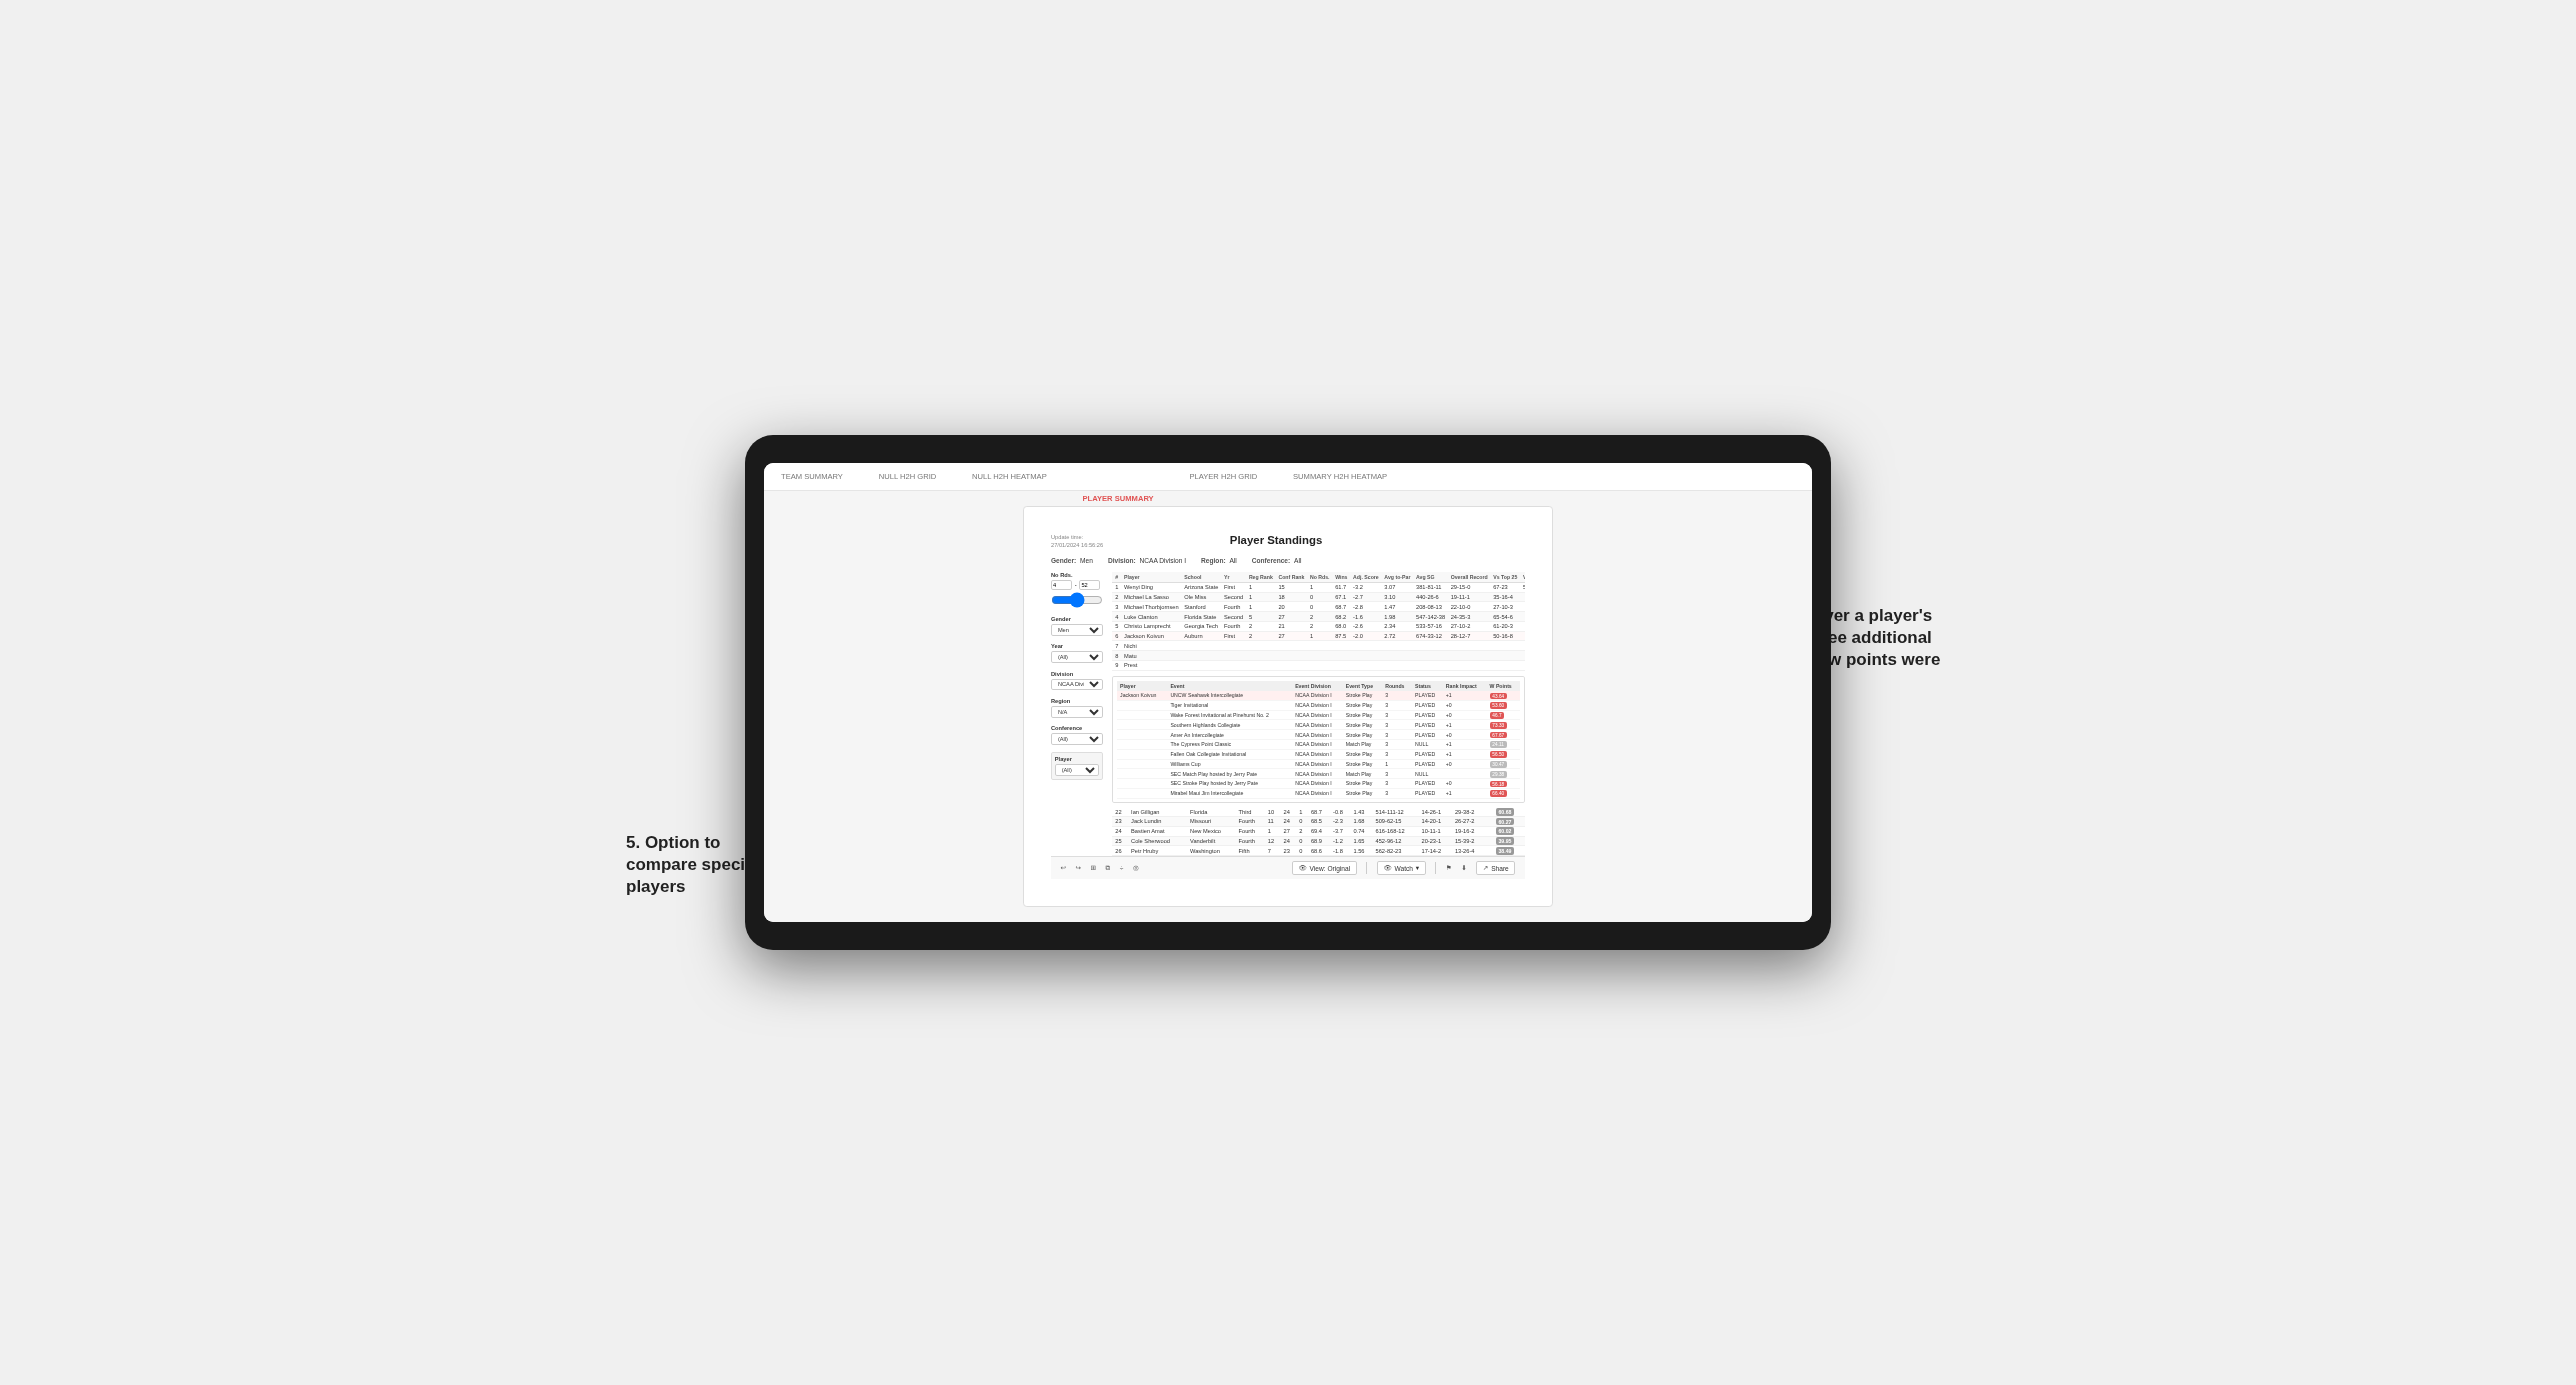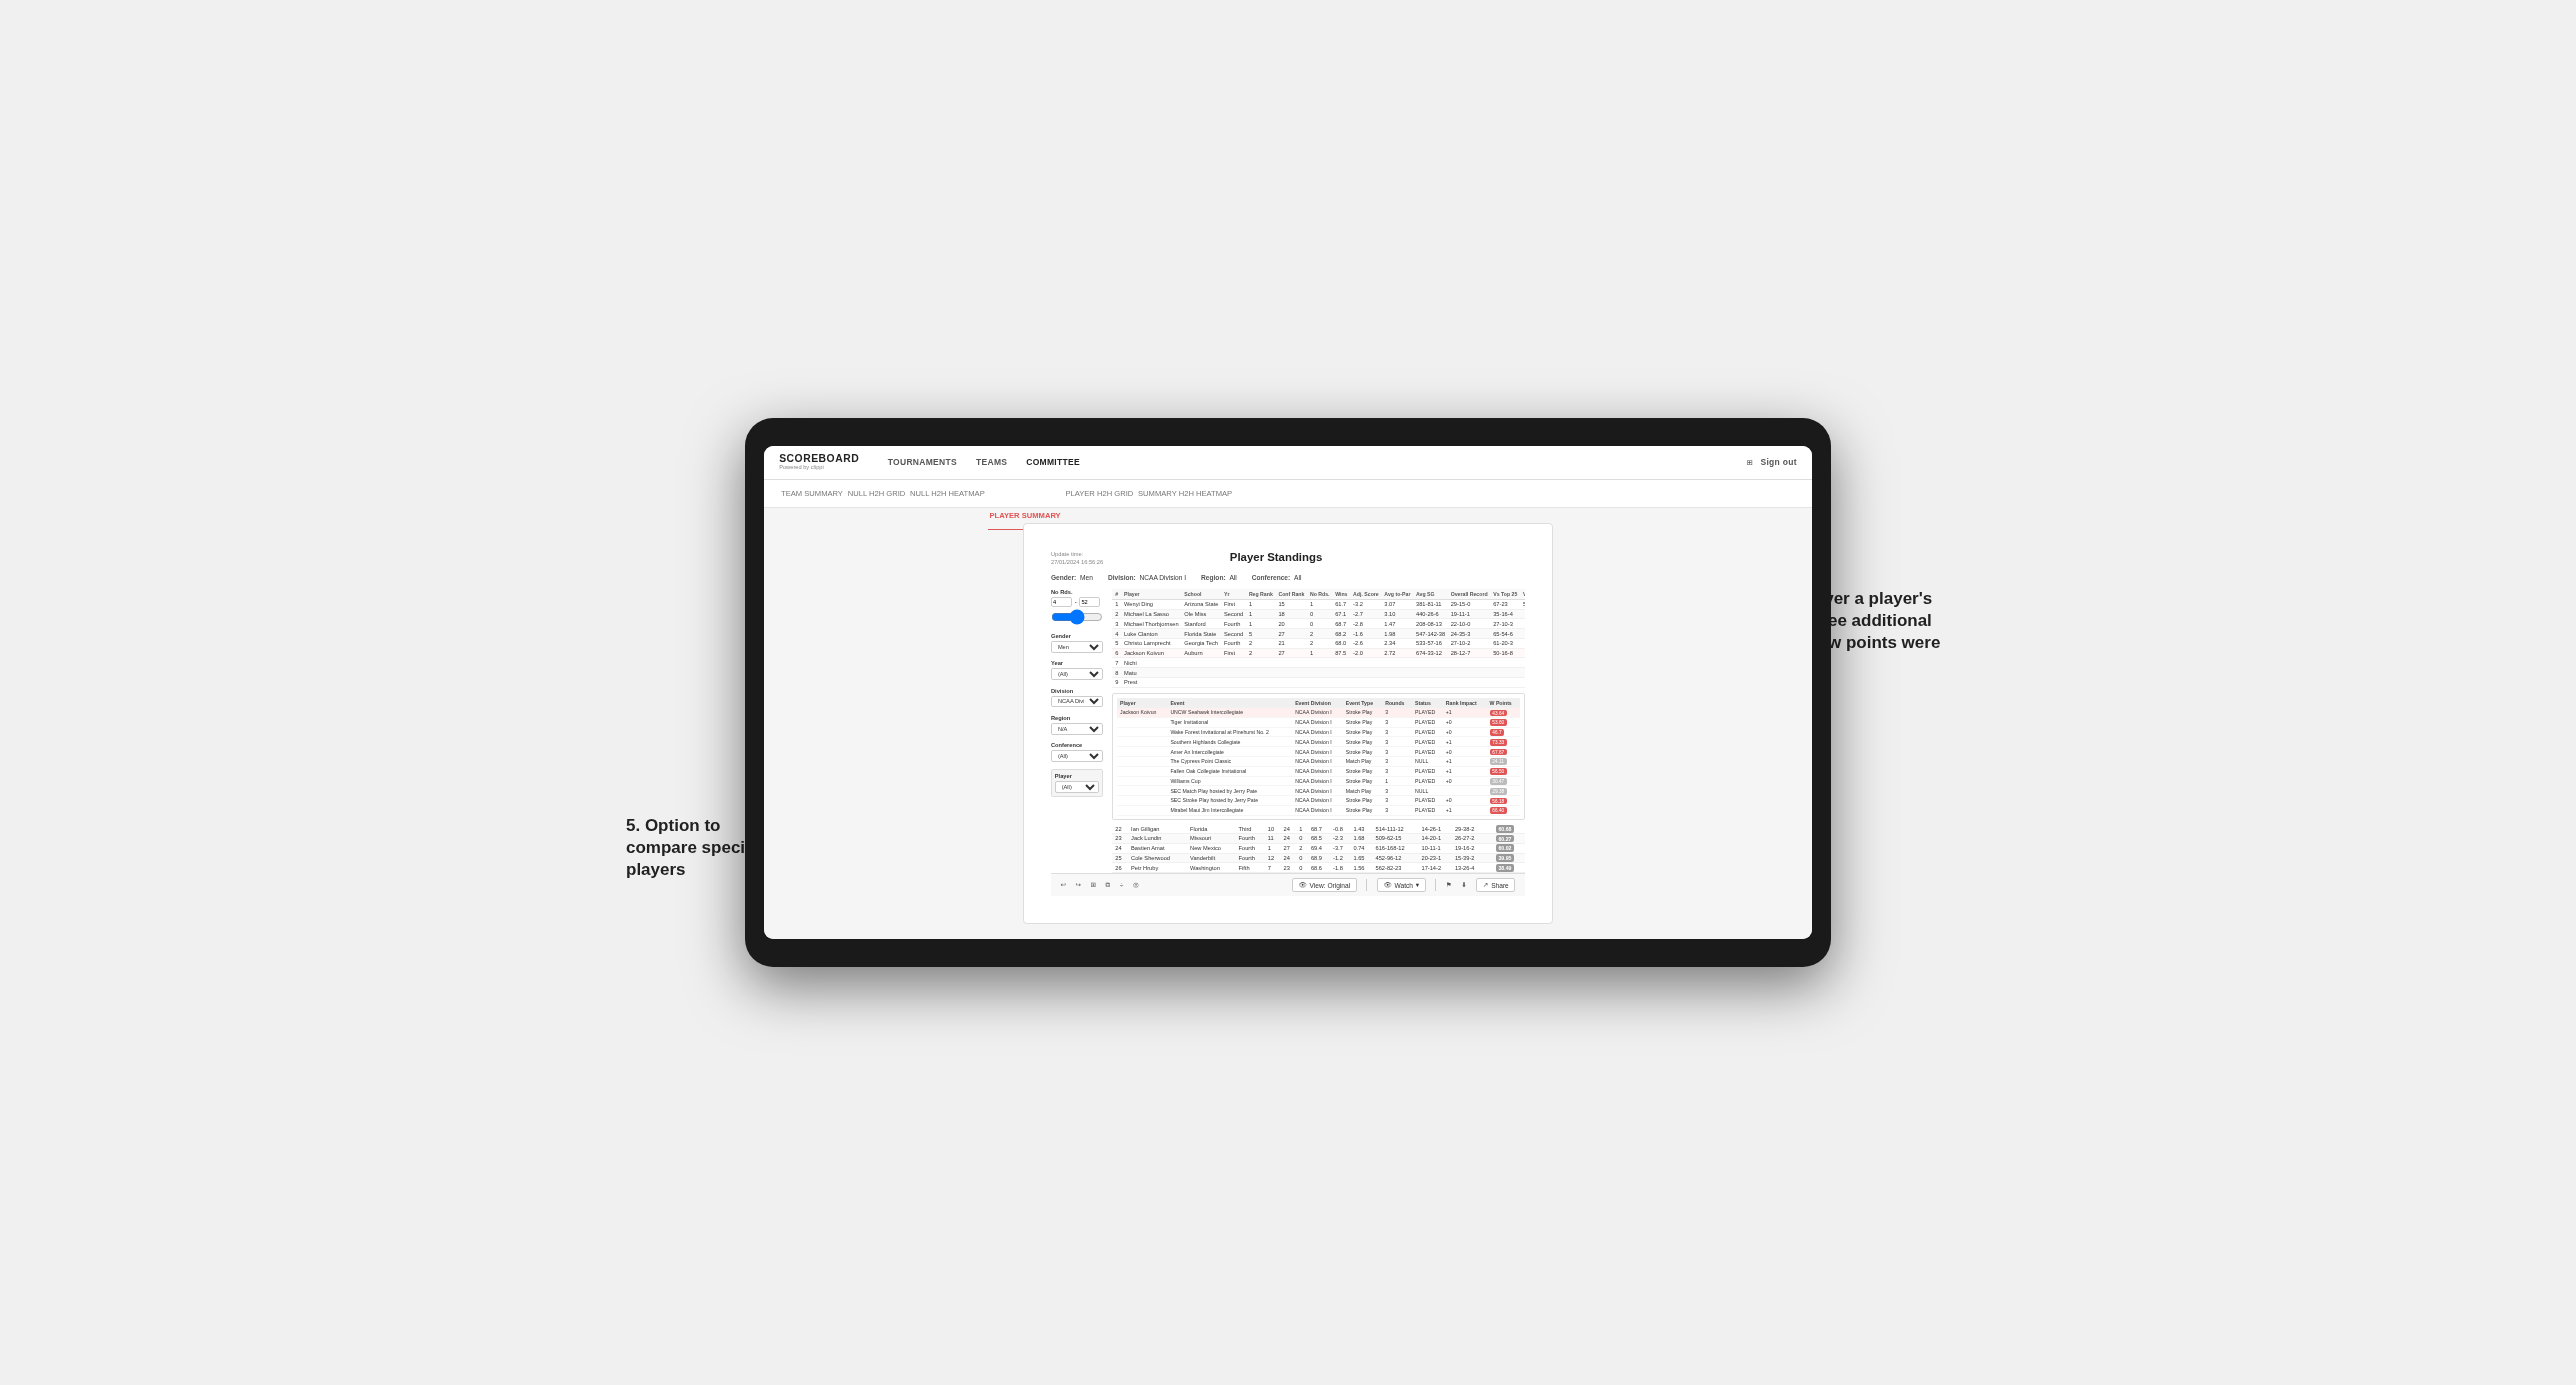--- a/index.html
+++ b/index.html
@@ -96,21 +96,21 @@
     }
 
     
     .sub-nav {
       background: #fff;
       border-bottom: 1.9px solid #e5e5e5;
       display: flex;
       align-items: center;
       padding: 0 15px;
       height: 28px;
-      gap: 1px;
+      gap: 32px;
     }
 
     .sub-nav-link {
       font-size: 7.6px;
       color: #777;
       text-decoration: none;
       cursor: pointer;
       padding: 0 1.9px;
       height: 100%;
       display: flex;
@@ -430,35 +430,20 @@
           <polygon points="6 0, 0 3, 6 6" fill="#e05555"></polygon>
         </marker>
       </defs>
       <path d="M95,20 Q50,10 5,20" stroke="#e05555" stroke-width="2" fill="none" marker-end="url(#arrowhead-r)"></path>
     </svg>
   </div>
 
   <div class="tablet-frame">
     <div class="tablet-screen">
 
-      <div class="nav-bar">
-        <div class="logo-area">
-          <span class="logo-text">SCOREBOARD</span>
-          <span class="logo-sub">Powered by clippi</span>
-        </div>
-        <div class="nav-links">
-          <span class="nav-link">TOURNAMENTS</span>
-          <span class="nav-link">TEAMS</span>
-          <span class="nav-link active">COMMITTEE</span>
-        </div>
-        <div class="nav-right">
-          <span>⊞</span>
-          <span class="nav-link">Sign out</span>
-        </div>
-      </div>
 
       <div class="sub-nav">
         <span class="sub-nav-link">TEAM SUMMARY</span>
         <span class="sub-nav-link">NULL H2H GRID</span>
         <span class="sub-nav-link">NULL H2H HEATMAP</span>
         <span class="sub-nav-link active">PLAYER SUMMARY</span>
         <span class="sub-nav-link">PLAYER H2H GRID</span>
         <span class="sub-nav-link">SUMMARY H2H HEATMAP</span>
       </div>
 

